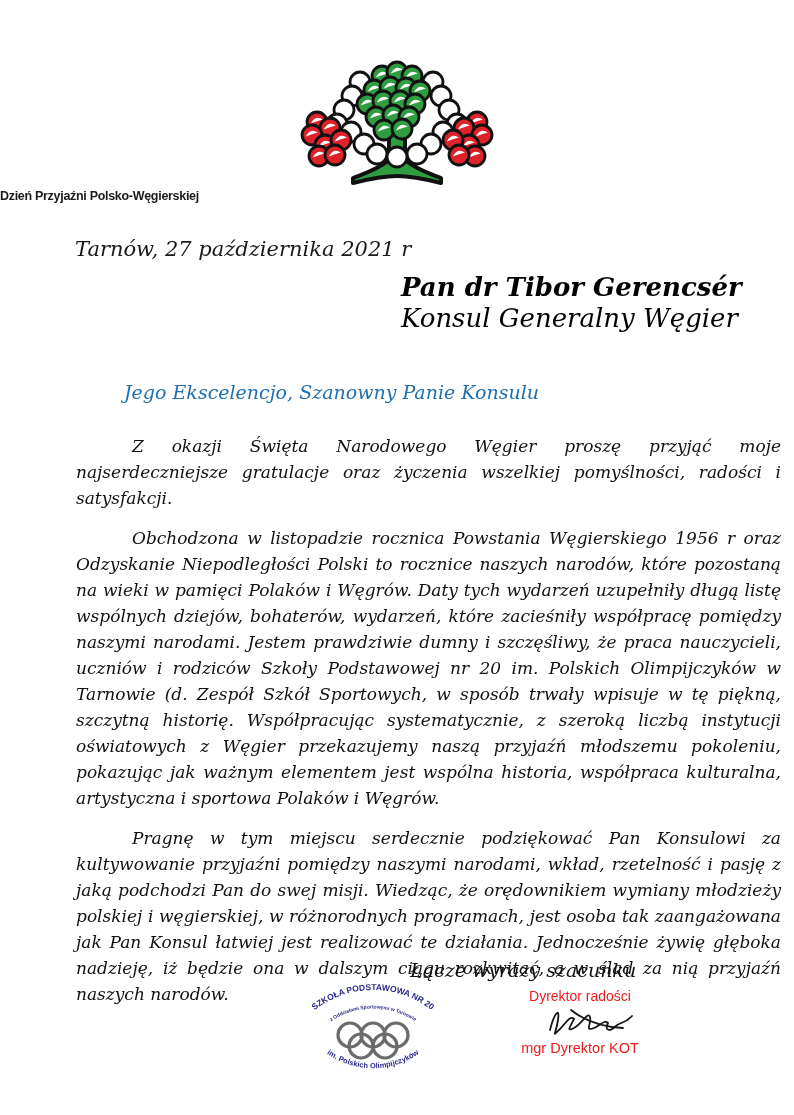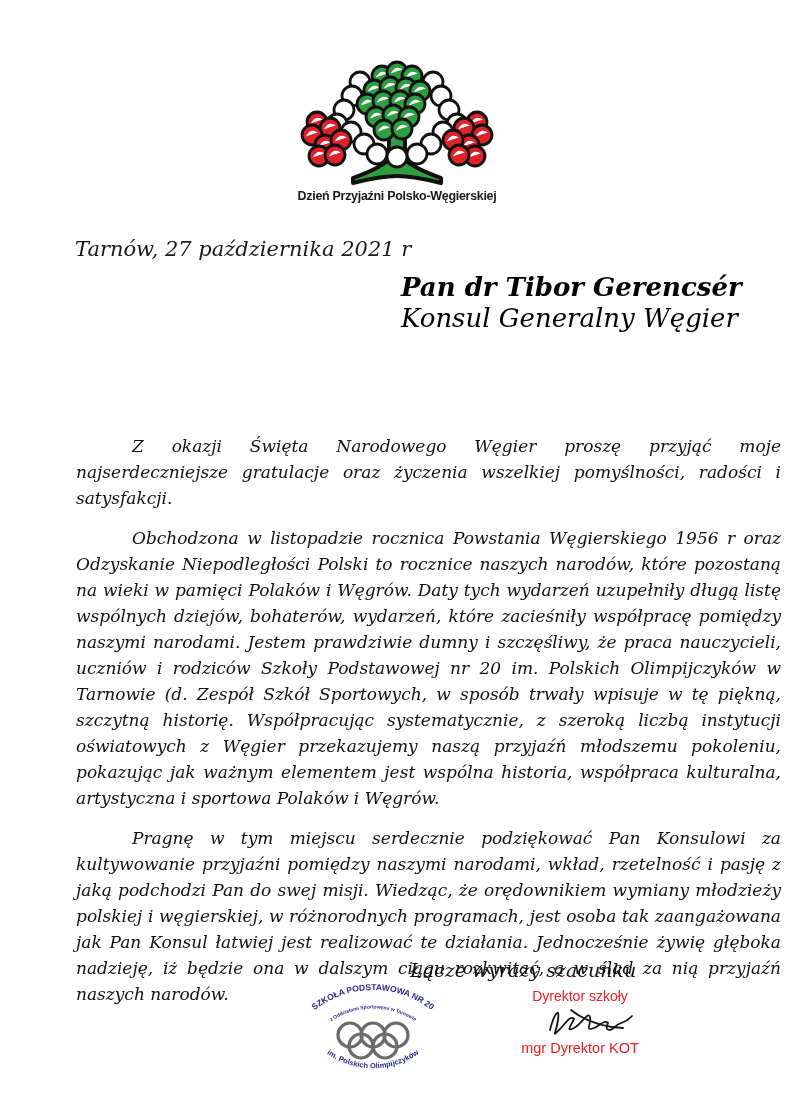--- a/index.html
+++ b/index.html
@@ -4,21 +4,21 @@
 <style>
   * { margin:0; padding:0; box-sizing:border-box; }
   html,body { background:#ffffff; }
   .page {
     position:relative; width:794px; height:1115px; background:#ffffff;
     overflow:hidden; font-family:"DejaVu Serif", serif;
   }
   
   .tree-svg { position:absolute; left:297px; top:60px; width:200px; height:128px; }
   .logo-caption {
-    position:absolute; left:0; top:188px; width:794px; text-align:center;
+    position:absolute; left:0; top:188px; width:794px; 
     font-family:"Liberation Sans", sans-serif; font-weight:bold;
     font-size:12.5px; letter-spacing:-0.3px; line-height:16px; color:#1a1a1a;
   }
   
   .date-line {
     position:absolute; left:75px; top:237px;
     font-style:italic; font-size:21px; color:#1a1a1a;
   }
   
   .addressee { position:absolute; left:401px; top:271px; color:#000; }
@@ -133,29 +133,30 @@
     <div>Dzień Przyjaźni Polsko-Węgierskiej</div>
   </div>
 
   <div class="date-line">Tarnów, 27 października 2021 r</div>
 
   <div class="addressee">
     <div class="name">Pan dr Tibor Gerencsér</div>
     <div class="title">Konsul Generalny Węgier</div>
   </div>
 
+  <div class="salutation">Jego Ekscelencjo, Szanowny Panie Konsulu</div>
 
   <div class="letter-body">
     <p>Z okazji Święta Narodowego Węgier proszę przyjąć moje najserdeczniejsze gratulacje oraz życzenia wszelkiej pomyślności, radości i satysfakcji.</p>
     <p>Obchodzona w listopadzie rocznica Powstania Węgierskiego 1956 r oraz Odzyskanie Niepodległości Polski to rocznice naszych narodów, które pozostaną na wieki w pamięci Polaków i Węgrów. Daty tych wydarzeń uzupełniły długą listę wspólnych dziejów, bohaterów, wydarzeń, które zacieśniły współpracę pomiędzy naszymi narodami. Jestem prawdziwie dumny i szczęśliwy, że praca nauczycieli, uczniów i rodziców Szkoły Podstawowej nr 20 im. Polskich Olimpijczyków w Tarnowie (d. Zespół Szkół Sportowych, w sposób trwały wpisuje w tę piękną, szczytną historię. Współpracując systematycznie, z szeroką liczbą instytucji oświatowych z Węgier przekazujemy naszą przyjaźń młodszemu pokoleniu, pokazując jak ważnym elementem jest wspólna historia, współpraca kulturalna, artystyczna i sportowa Polaków i Węgrów.</p>
     <p>Pragnę w tym miejscu serdecznie podziękować Pan Konsulowi za kultywowanie przyjaźni pomiędzy naszymi narodami, wkład, rzetelność i pasję z jaką podchodzi Pan do swej misji. Wiedząc, że orędownikiem wymiany młodzieży polskiej i węgierskiej, w różnorodnych programach, jest osoba tak zaangażowana jak Pan Konsul łatwiej jest realizować te działania. Jednocześnie żywię głęboka nadzieję, iż będzie ona w dalszym ciągu rozkwitać, a w ślad za nią przyjaźń naszych narodów.</p>
   </div>
 
   <div class="respect-line">Łącze wyrazy szacunku</div>
-  <div class="director-title">Dyrektor szkoły</div>
+  <div class="director-title">Dyrektor radości</div>
 
   <svg class="signature-svg" viewBox="0 0 95 40" aria-hidden="true">
     <g fill="none" stroke="#161616" stroke-width="1.8" stroke-linecap="round">
       <path d="M7,29 C11,13 17,5 15,19 C13,33 8,37 17,28 C23,22 27,14 31,18 C27,26 23,31 31,27 C39,23 45,10 47,16 C49,22 41,31 51,27 C57,25 61,18 65,22 C61,30 67,31 73,25 C77,21 82,23 89,15"></path>
       <path d="M28,9 C42,20 58,26 80,27"></path>
     </g>
   </svg>
 
   <div class="signer-name">mgr Dyrektor KOT</div>
 

